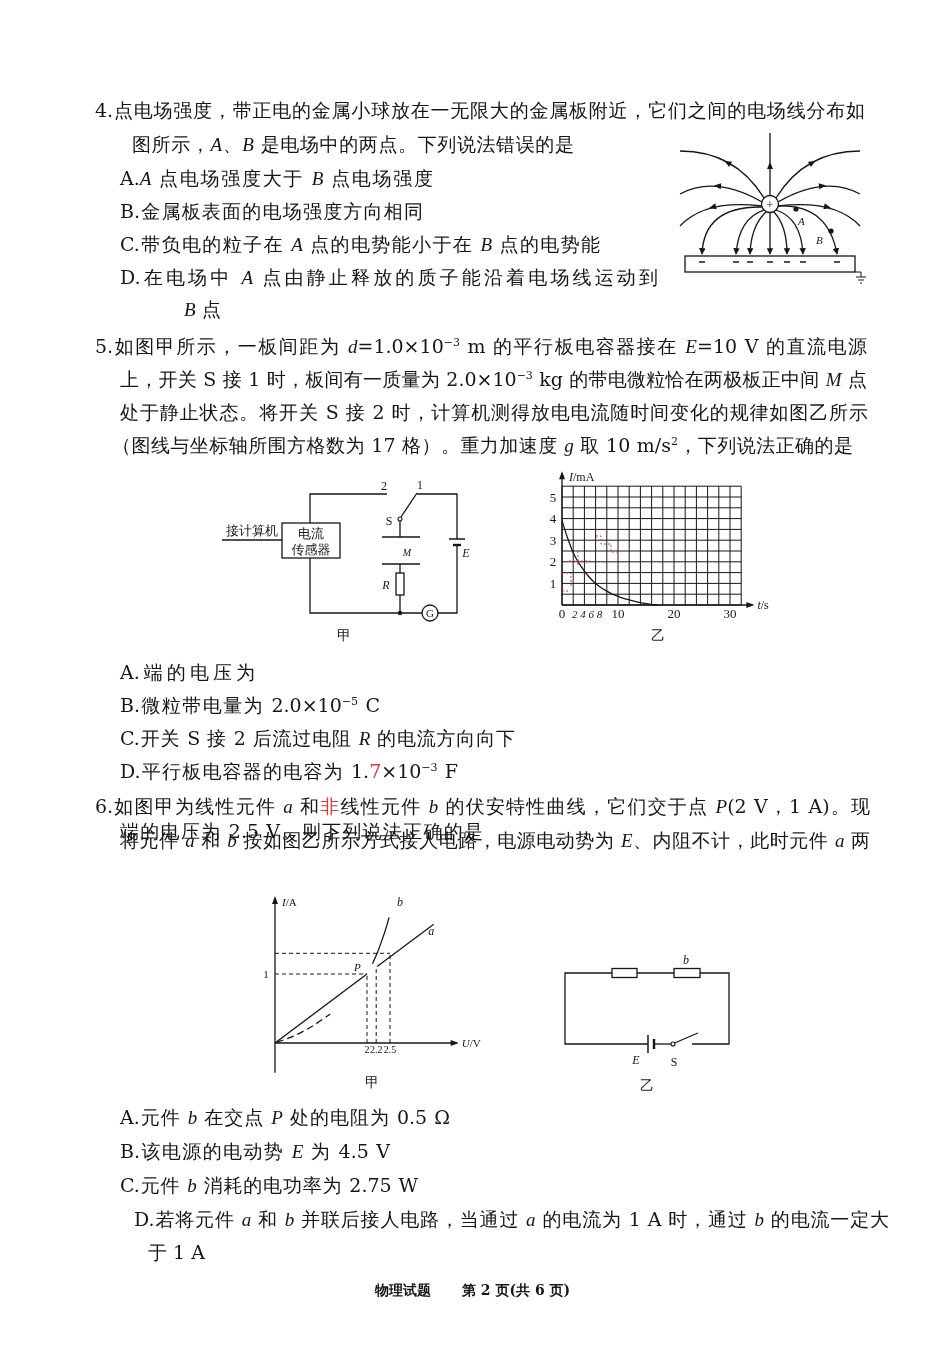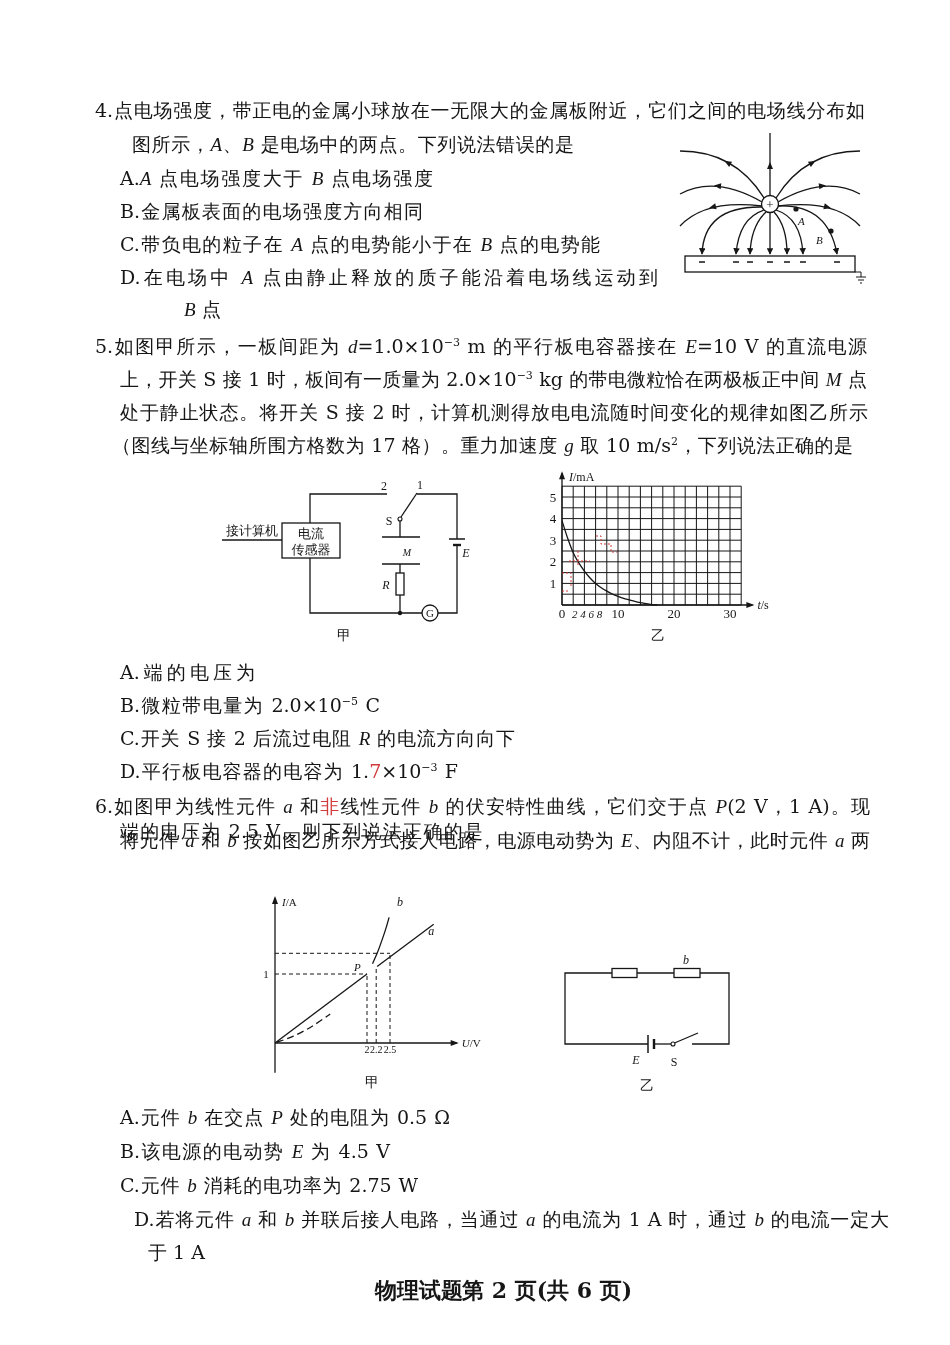--- a/index.html
+++ b/index.html
@@ -4,21 +4,21 @@
 <style>
   html,body{margin:0;padding:0;background:#fff;}
   body{width:950px;height:1345px;position:relative;overflow:hidden;
        font-family:"DejaVu Serif","Liberation Serif",serif;color:#161616;}
   #fig{position:absolute;left:0;top:0;width:950px;height:1345px;}
   .ln{position:absolute;height:24px;line-height:24px;font-size:19px;
       text-align:justify;text-align-last:justify;overflow:visible;}
   .ln i{font-style:italic;font-family:"Liberation Serif","DejaVu Serif",serif;}
   .ln sup{font-size:11px;line-height:0;vertical-align:7px;}
   .ln .hl{color:#d23b3b;}
-  .foot{position:absolute;top:1279px;height:22px;line-height:22px;font-size:22px;
+  .foot{position:absolute;top:1279px;height:22px;line-height:22px;font-size:14px;
         font-weight:bold;white-space:nowrap;}
   svg text{font-family:"Liberation Serif","DejaVu Serif",serif;fill:#161616;}
   svg .it{font-style:italic;}
   svg .w{fill:none;stroke:#161616;stroke-width:1.3;}
   svg .thin{fill:none;stroke:#161616;stroke-width:1;}
   svg .grid line{stroke:#161616;stroke-width:1;}
   svg .red{fill:none;stroke:#d23b3b;stroke-width:1;stroke-dasharray:2 2;}
 </style>
 </head>
 <body>

